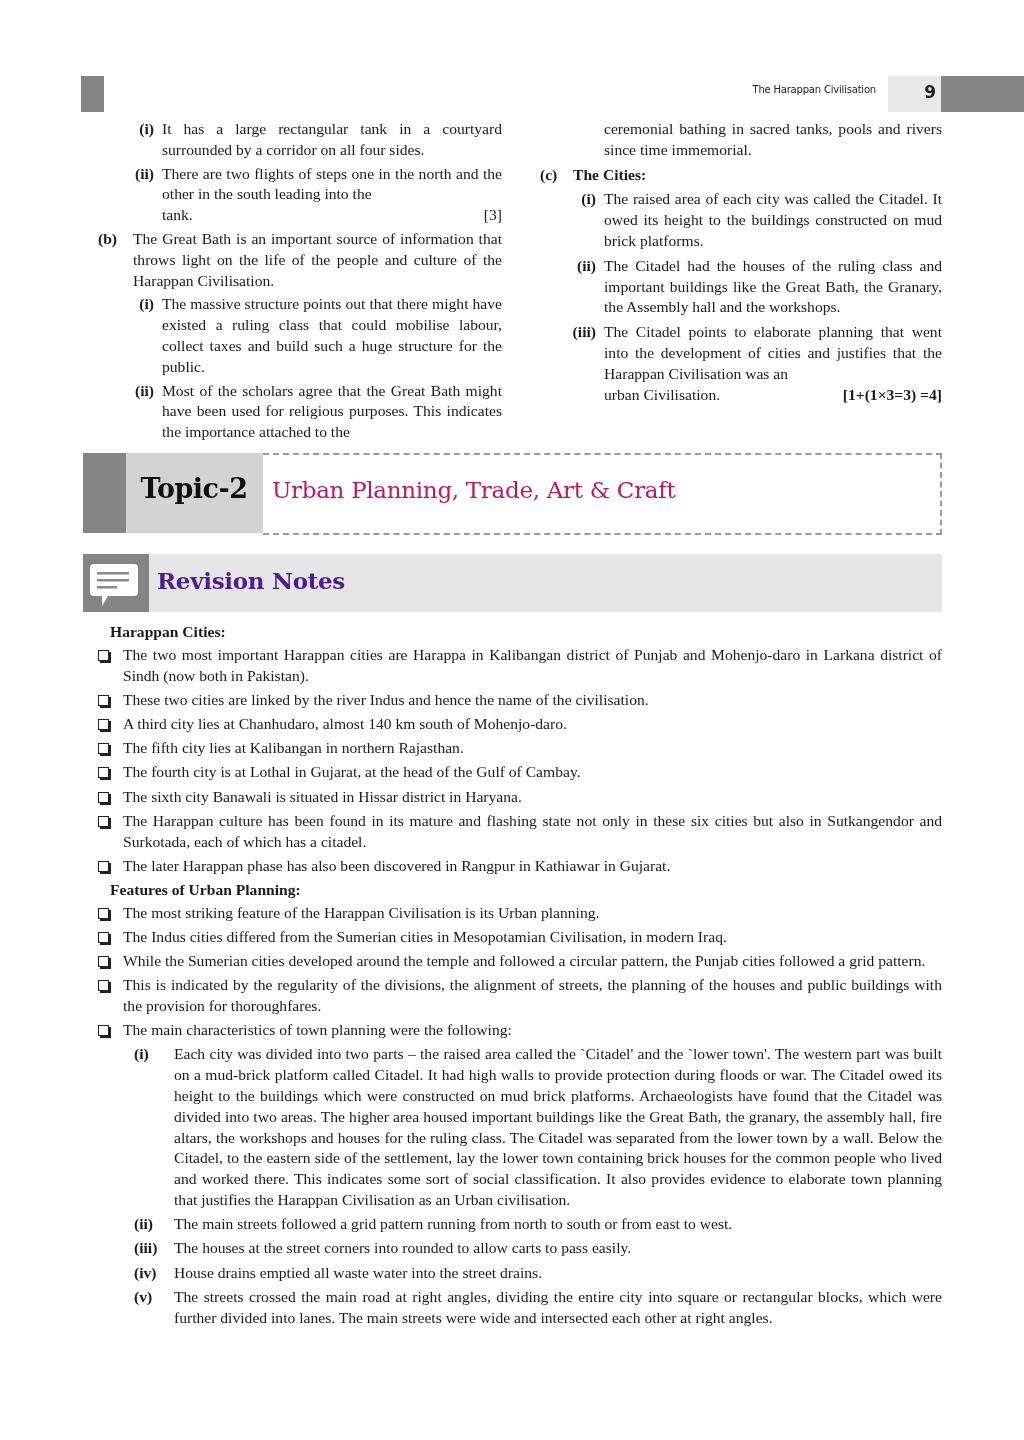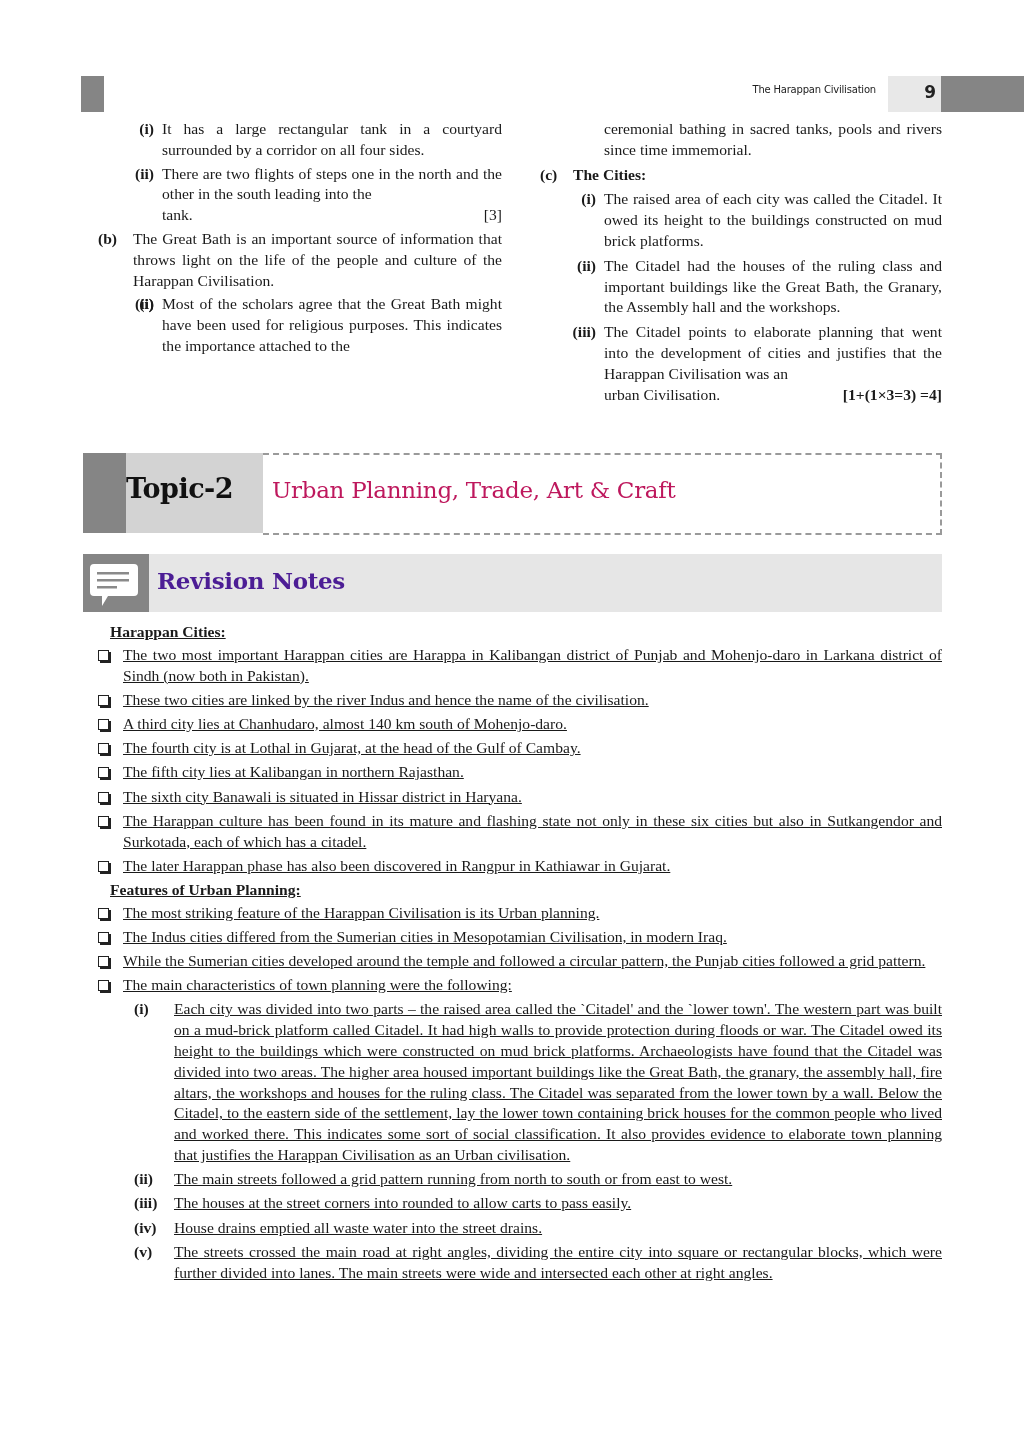--- a/index.html
+++ b/index.html
@@ -24,35 +24,35 @@
   .lvl1 { padding-left:35px; }
   .lvl1 > .lbl { left:0; width:26px; text-align:left; }
   .lvl2 { padding-left:64px; }
   .lvl2 > .lbl { left:0; width:56px; }
   .mark-line { display:flex; justify-content:space-between; }
   .bold { font-weight:bold; }
 
   
   .topic-dark { position:absolute; left:83px; top:453px; width:43px; height:80px; background:#858585; }
   .topic-light { position:absolute; left:126px; top:453px; width:137px; height:80px; background:#d3d3d3; }
-  .topic-label { position:absolute; left:126px; top:473px; width:136px; text-align:left;
+  .topic-label { position:absolute; left:126px; top:473px; width:136px; text-align:center;
                  font-family:"DejaVu Serif","Liberation Serif",serif; font-weight:bold; font-size:27px; color:#111; letter-spacing:-0.5px; }
   .topic-box { position:absolute; left:263px; top:453px; width:677px; height:78px; border:2px dashed #9a9a9a; border-left:none; }
   .topic-title { position:absolute; left:272px; top:477px; font-family:"DejaVu Serif","Liberation Serif",serif;
                  font-size:23px; color:#be185d; letter-spacing:-0.3px; }
 
   
   .rn-dark { position:absolute; left:83px; top:554px; width:66px; height:58px; background:#858585; }
   .rn-light { position:absolute; left:149px; top:554px; width:793px; height:58px; background:#e6e6e6; }
   .rn-icon { position:absolute; left:88px; top:561px; width:52px; height:48px; }
   .rn-title { position:absolute; left:157px; top:567px; font-family:"DejaVu Serif","Liberation Serif",serif;
               font-weight:bold; font-size:23px; color:#4c1d95; letter-spacing:-0.3px; }
 
   
-  .notes { position:absolute; left:110px; top:622px; width:832px; font-size:15.6px; line-height:20.8px;text-decoration:underline; }
+  .notes { position:absolute; left:110px; top:622px; width:832px; font-size:15.6px; line-height:20.8px; }
   .sec-head { font-weight:bold; margin:0 0 2px 0; }
   .bullet { position:relative; padding-left:25px; margin-left:-1px; text-align:justify; margin-bottom:3.4px; }
   .bullet .box { position:absolute; left:0; top:5px; width:9px; height:9px; border:1px solid #222;
                  box-shadow:2px 2px 0 #222; background:#fff; }
   .sub { position:relative; padding-left:64px; text-align:justify; margin-bottom:3.4px; }
   .sub .lbl { position:absolute; left:24px; width:40px; font-weight:bold; }
 </style>
 </head>
 <body>
 
@@ -74,20 +74,21 @@
       <span>tank.</span>
       <span>[3]</span>
     </div>
   </div>
   <div class="item lvl1">
     <span class="lbl">(b)</span>
     <span>The Great Bath is an important source of information that throws light on the life of the people and culture of the Harappan Civilisation.</span>
   </div>
   <div class="item lvl2">
     <span class="lbl">(i)</span>
+    <span>The massive structure points out that there might have existed a ruling class that could mobilise labour, collect taxes and build such a huge structure for the public.</span>
   </div>
   <div class="item lvl2">
     <span class="lbl">(ii)</span>
     <span>Most of the scholars agree that the Great Bath might have been used for religious purposes. This indicates the importance attached to the</span>
   </div>
 </div>
 
 <div class="col col-right">
   <div class="item lvl2" style="margin-bottom:4px">
     <span>ceremonial bathing in sacred tanks, pools and rivers since time immemorial.</span>
@@ -128,30 +129,31 @@
   <rect x="9" y="18" width="32" height="2.5" fill="#8a8a8a"></rect>
   <rect x="9" y="25" width="20" height="2.5" fill="#8a8a8a"></rect>
 </svg>
 <div class="rn-title">Revision Notes</div>
 
 <div class="notes">
   <div class="sec-head">Harappan Cities:</div>
   <div class="bullet" style="margin-left:-12px"><span class="box"></span><span>The two most important Harappan cities are Harappa in Kalibangan district of Punjab and Mohenjo-daro in Larkana district of Sindh (now both in Pakistan).</span></div>
   <div class="bullet" style="margin-left:-12px"><span class="box"></span><span>These two cities are linked by the river Indus and hence the name of the civilisation.</span></div>
   <div class="bullet" style="margin-left:-12px"><span class="box"></span><span>A third city lies at Chanhudaro, almost 140 km south of Mohenjo-daro.</span></div>
+  <div class="bullet" style="margin-left:-12px"><span class="box"></span><span>The fifth city lies at Kalibangan in northern Rajasthan.</span></div>
   <div class="bullet" style="margin-left:-12px"><span class="box"></span><span>The fourth city is at Lothal in Gujarat, at the head of the Gulf of Cambay.</span></div>
-  <div class="bullet" style="margin-left:-12px"><span class="box"></span><span>The fifth city lies at Kalibangan in northern Rajasthan.</span></div>
   <div class="bullet" style="margin-left:-12px"><span class="box"></span><span>The sixth city Banawali is situated in Hissar district in Haryana.</span></div>
   <div class="bullet" style="margin-left:-12px"><span class="box"></span><span>The Harappan culture has been found in its mature and flashing state not only in these six cities but also in Sutkangendor and Surkotada, each of which has a citadel.</span></div>
   <div class="bullet" style="margin-left:-12px"><span class="box"></span><span>The later Harappan phase has also been discovered in Rangpur in Kathiawar in Gujarat.</span></div>
 
   <div class="sec-head">Features of Urban Planning:</div>
   <div class="bullet" style="margin-left:-12px"><span class="box"></span><span>The most striking feature of the Harappan Civilisation is its Urban planning.</span></div>
   <div class="bullet" style="margin-left:-12px"><span class="box"></span><span>The Indus cities differed from the Sumerian cities in Mesopotamian Civilisation, in modern Iraq.</span></div>
   <div class="bullet" style="margin-left:-12px"><span class="box"></span><span>While the Sumerian cities developed around the temple and followed a circular pattern, the Punjab cities followed a grid pattern.</span></div>
+  <div class="bullet" style="margin-left:-12px"><span class="box"></span><span>This is indicated by the regularity of the divisions, the alignment of streets, the planning of the houses and public buildings with the provision for thoroughfares.</span></div>
   <div class="bullet" style="margin-left:-12px"><span class="box"></span><span>The main characteristics of town planning were the following:</span></div>
 
   <div class="sub"><span class="lbl">(i)</span><span>Each city was divided into two parts – the raised area called the `Citadel' and the `lower town'. The western part was built on a mud-brick platform called Citadel. It had high walls to provide protection during floods or war. The Citadel owed its height to the buildings which were constructed on mud brick platforms. Archaeologists have found that the Citadel was divided into two areas. The higher area housed important buildings like the Great Bath, the granary, the assembly hall, fire altars, the workshops and houses for the ruling class. The Citadel was separated from the lower town by a wall. Below the Citadel, to the eastern side of the settlement, lay the lower town containing brick houses for the common people who lived and worked there. This indicates some sort of social classification. It also provides evidence to elaborate town planning that justifies the Harappan Civilisation as an Urban civilisation.</span></div>
   <div class="sub"><span class="lbl">(ii)</span><span>The main streets followed a grid pattern running from north to south or from east to west.</span></div>
   <div class="sub"><span class="lbl">(iii)</span><span>The houses at the street corners into rounded to allow carts to pass easily.</span></div>
   <div class="sub"><span class="lbl">(iv)</span><span>House drains emptied all waste water into the street drains.</span></div>
   <div class="sub"><span class="lbl">(v)</span><span>The streets crossed the main road at right angles, dividing the entire city into square or rectangular blocks, which were further divided into lanes. The main streets were wide and intersected each other at right angles.</span></div>
 </div>
 
 </body></html>

